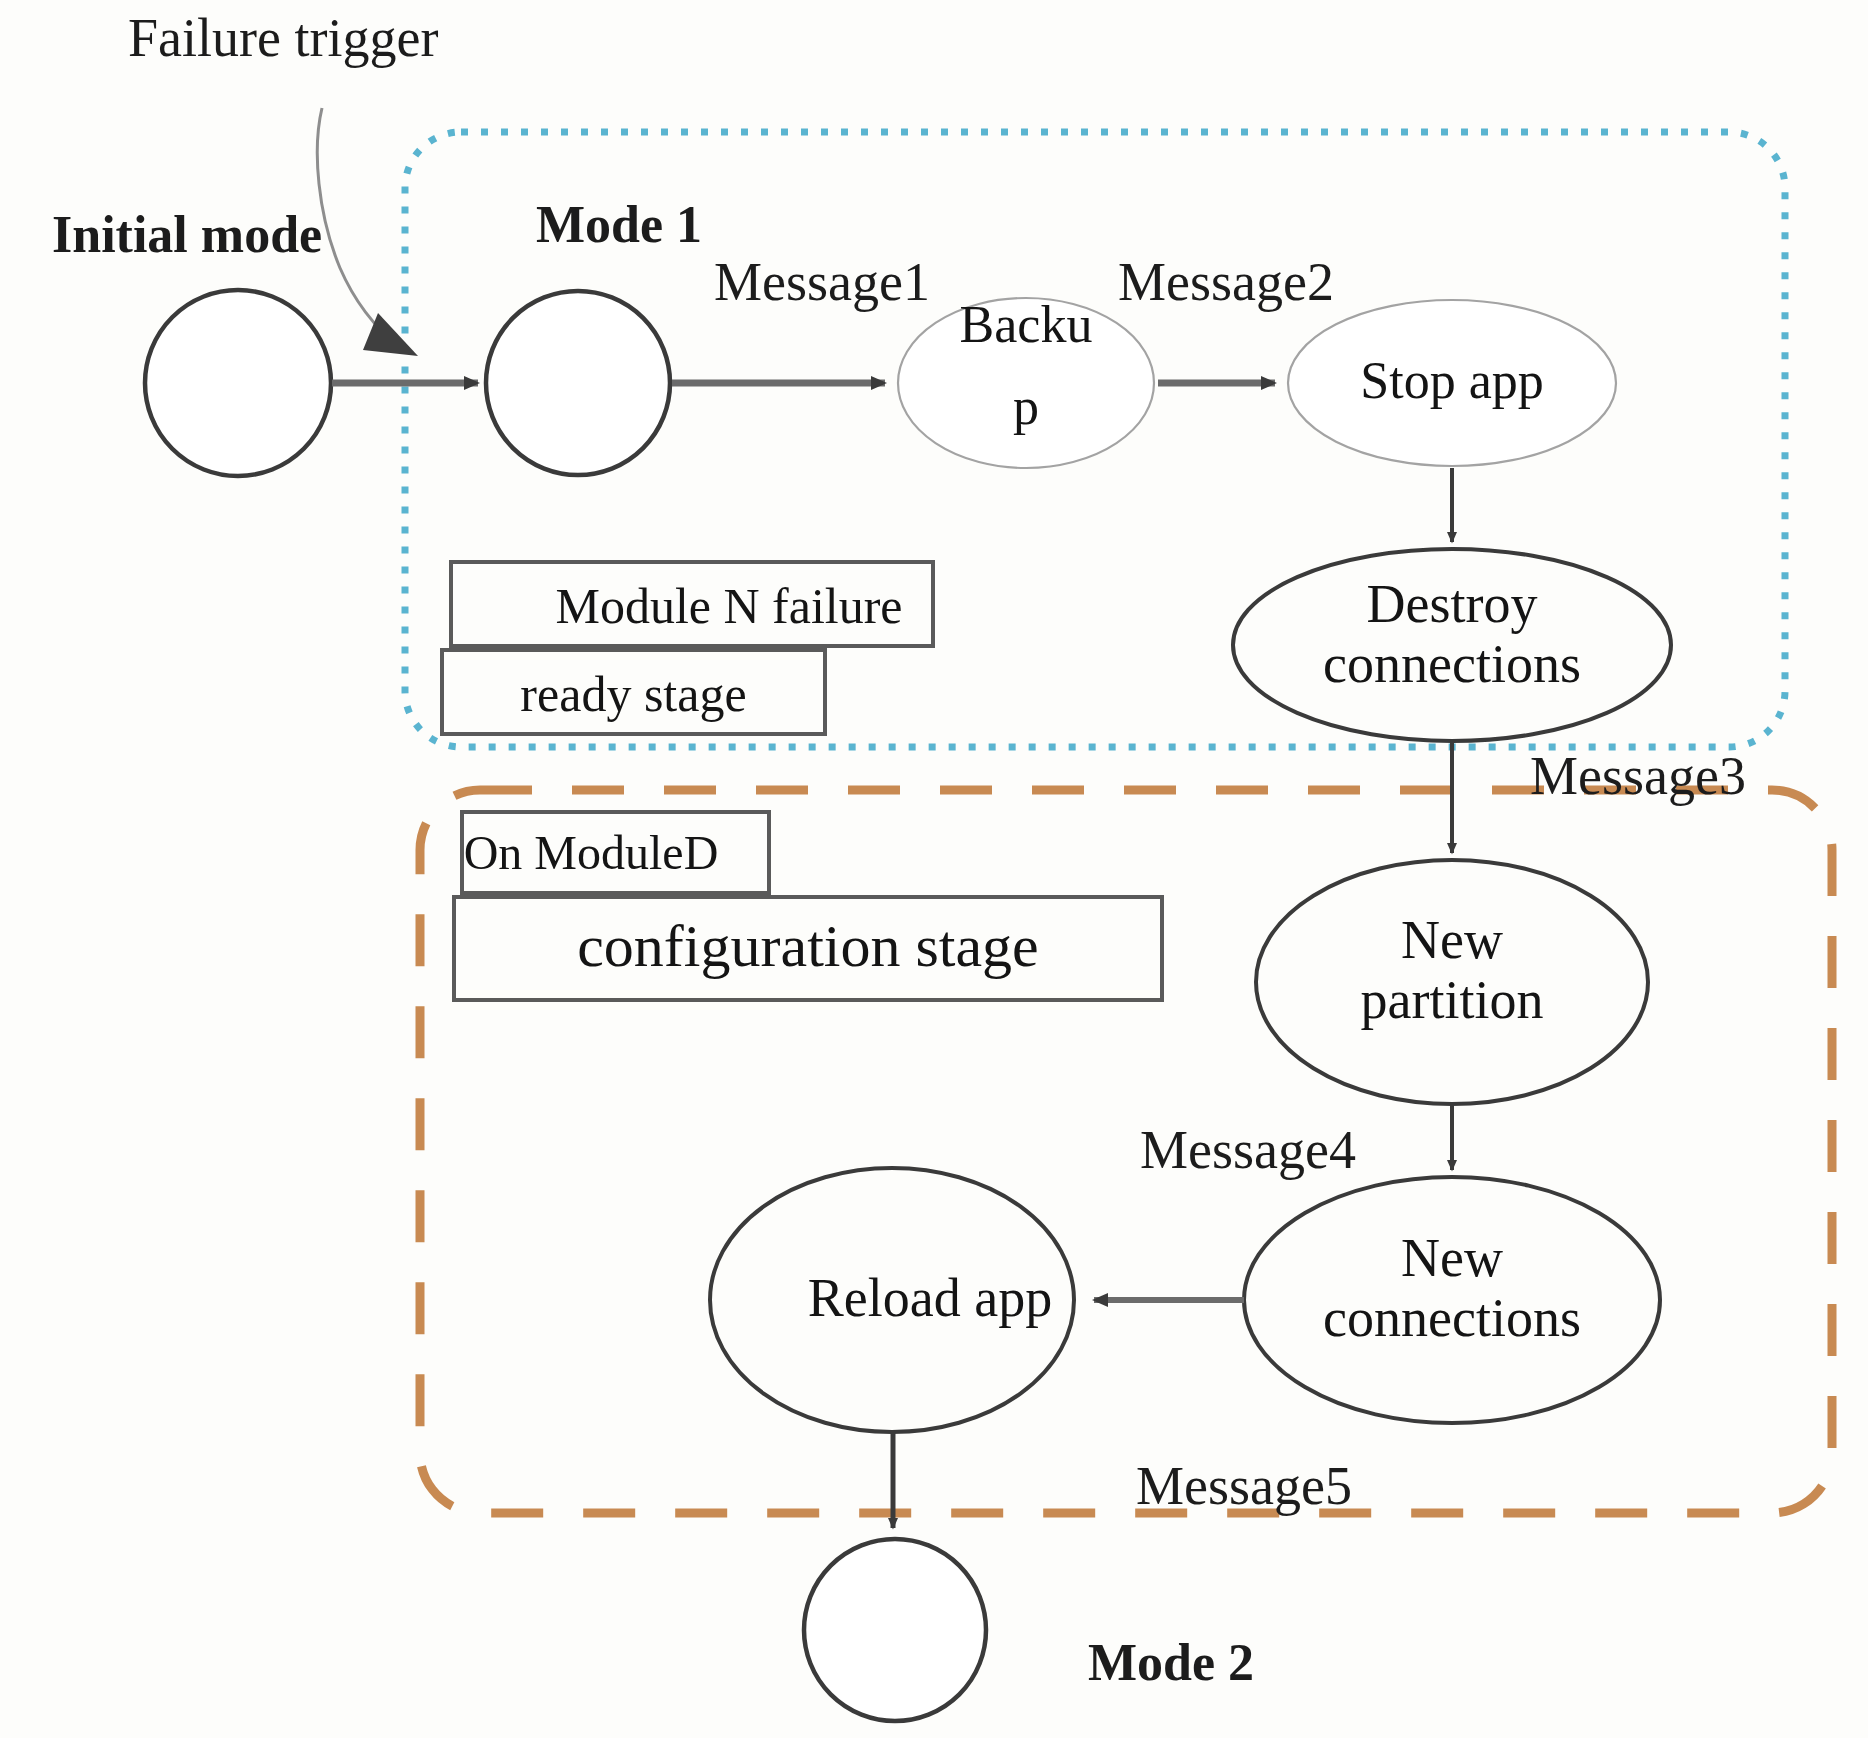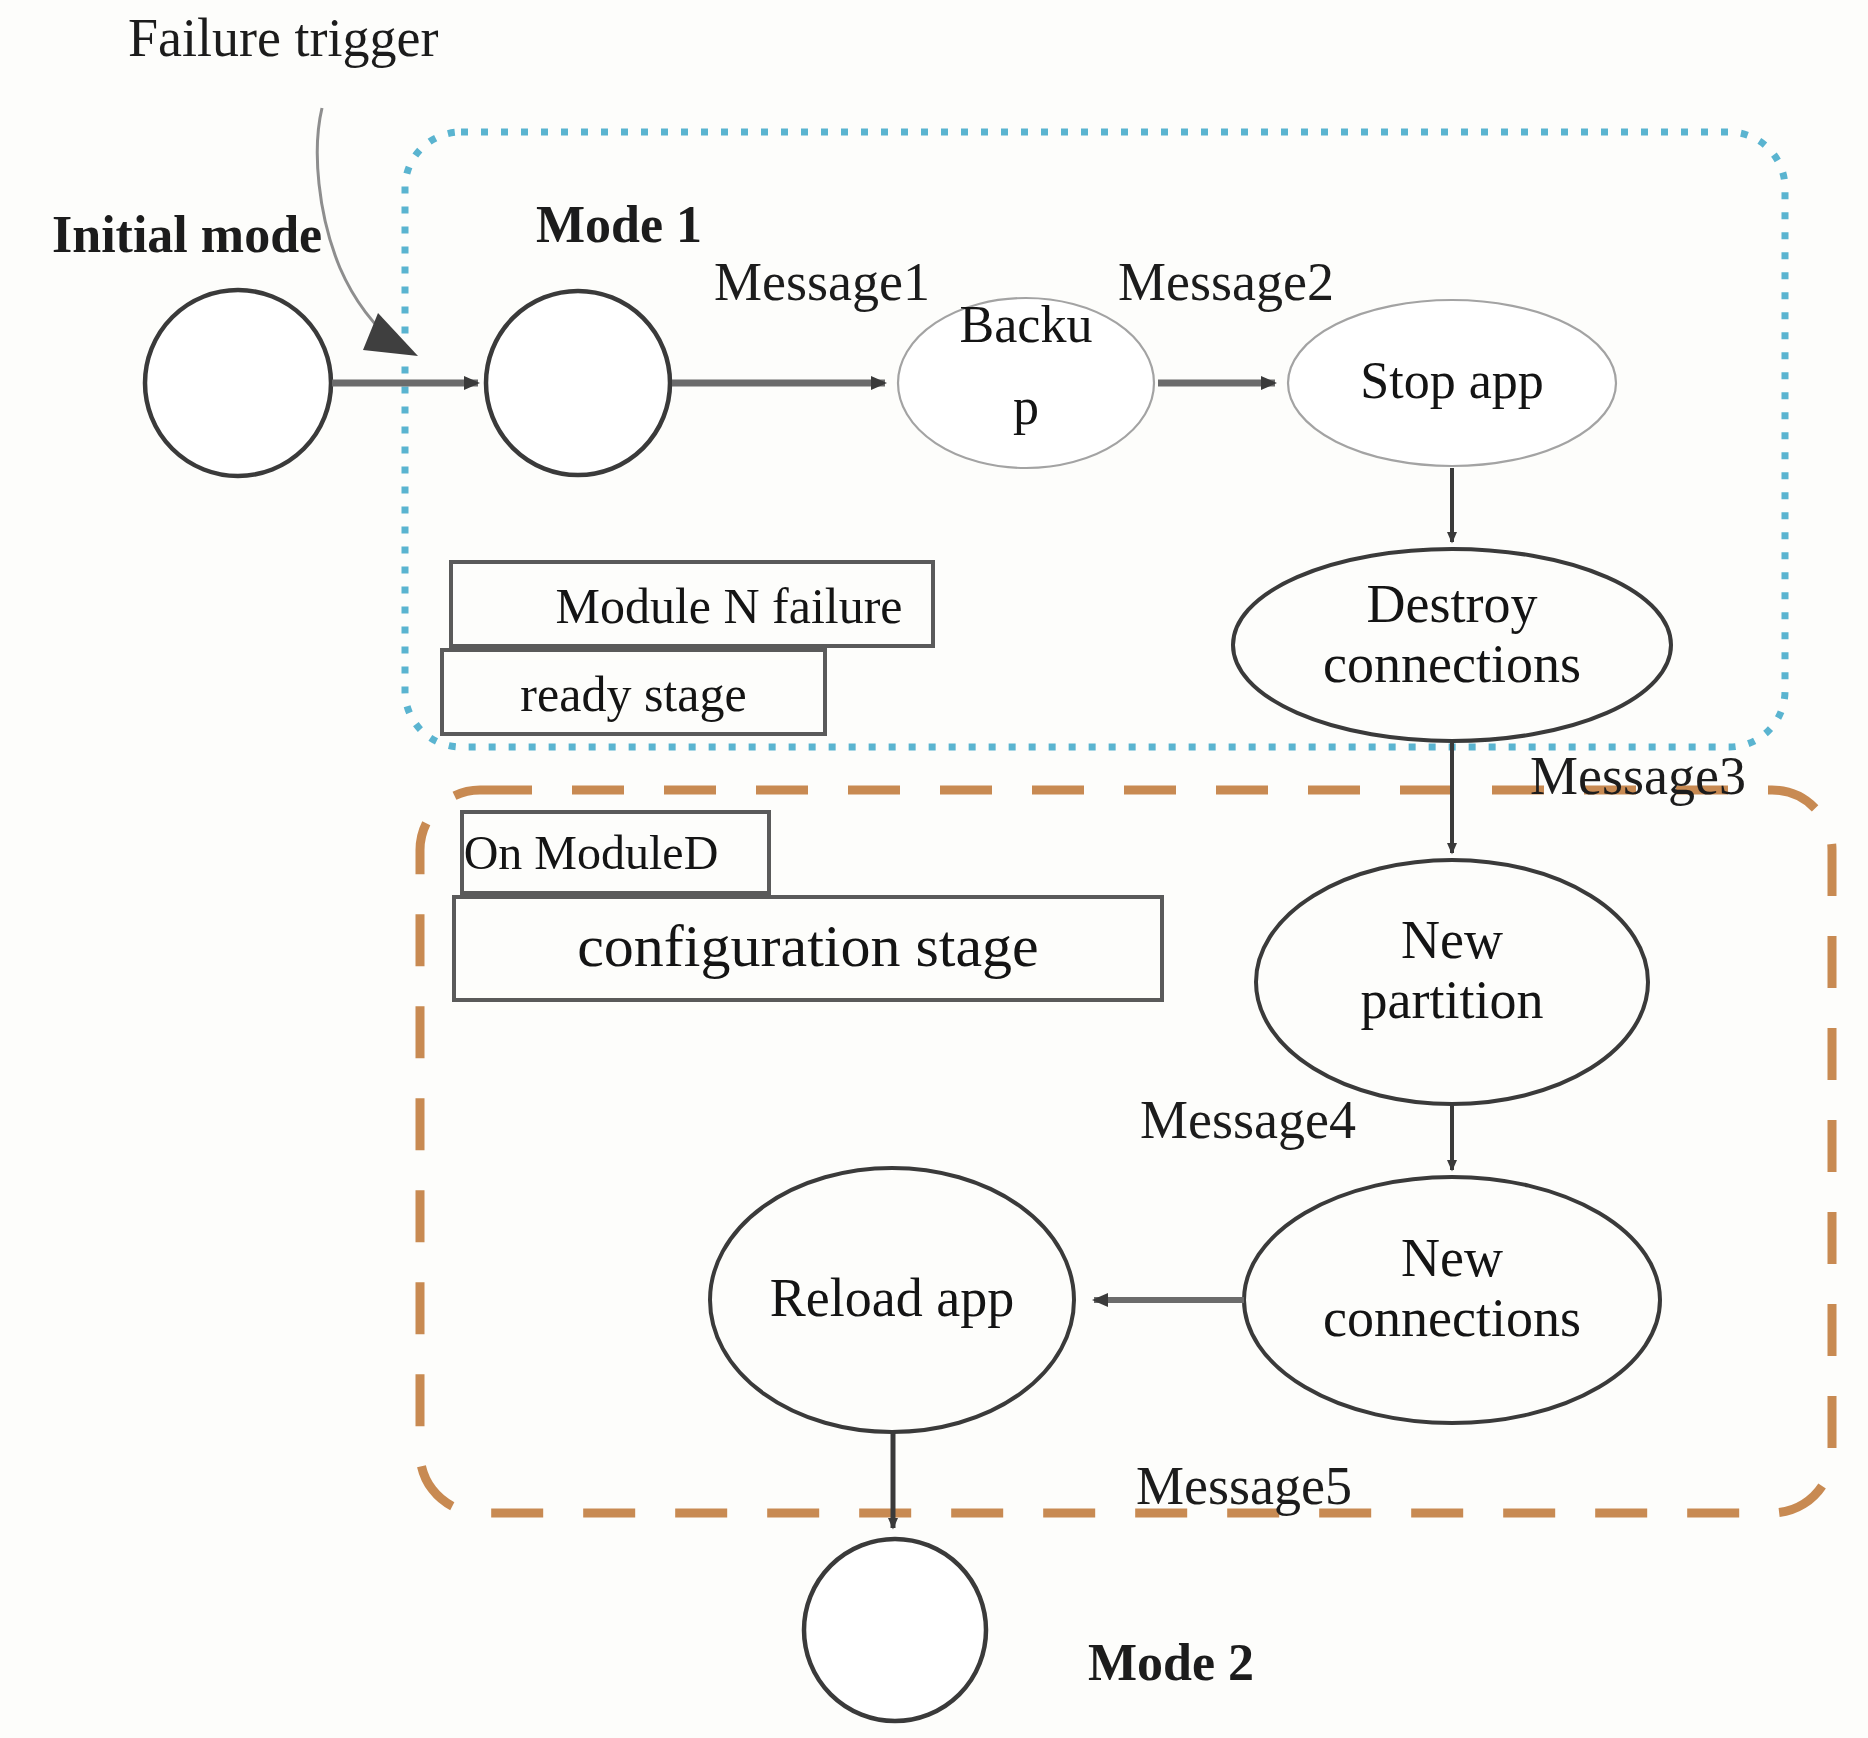--- a/index.html
+++ b/index.html
@@ -131,33 +131,33 @@
 
   <div class="node-text" style="left:1233px; top:574px; width:438px; font-size:54px;">Destroy
 connections</div>
 
   <div class="node-text" style="left:1256px; top:910px; width:392px; font-size:54px;">New
 partition</div>
 
   <div class="node-text" style="left:1244px; top:1228px; width:416px; font-size:54px;">New
 connections</div>
 
-  <div class="node-text" style="left:710px; top:1268px; width:364px; font-size:54px;">Reload app</div>
+  <div class="node-text" style="left:710px; top:1268px; width:364px; font-size:54px;padding-left:38px;">Reload app</div>
 
   <div class="lbl" style="left:128px; top:10px; font-size:54px;">Failure trigger</div>
 
   <div class="lbl lbl-bold" style="left:8px; top:208px; font-size:52px;">Initial mode</div>
 
   <div class="lbl lbl-bold" style="left:492px; top:198px; font-size:52px;">Mode 1</div>
 
   <div class="lbl lbl-bold" style="left:1044px; top:1636px; font-size:52px;">Mode 2</div>
 
   <div class="lbl" style="left:686px; top:254px; font-size:54px;margin-left:28px;">Message1</div>
 
   <div class="lbl" style="left:1118px; top:254px; font-size:54px;">Message2</div>
 
   <div class="lbl" style="left:1530px; top:748px; font-size:54px;">Message3</div>
 
-  <div class="lbl" style="left:1140px; top:1092px; font-size:54px;">Message4</div>
+  <div class="lbl" style="left:1140px; top:1122px; font-size:54px;">Message4</div>
 
   <div class="lbl" style="left:1136px; top:1458px; font-size:54px;">Message5</div>
 
 </div>
 
 </body></html>

